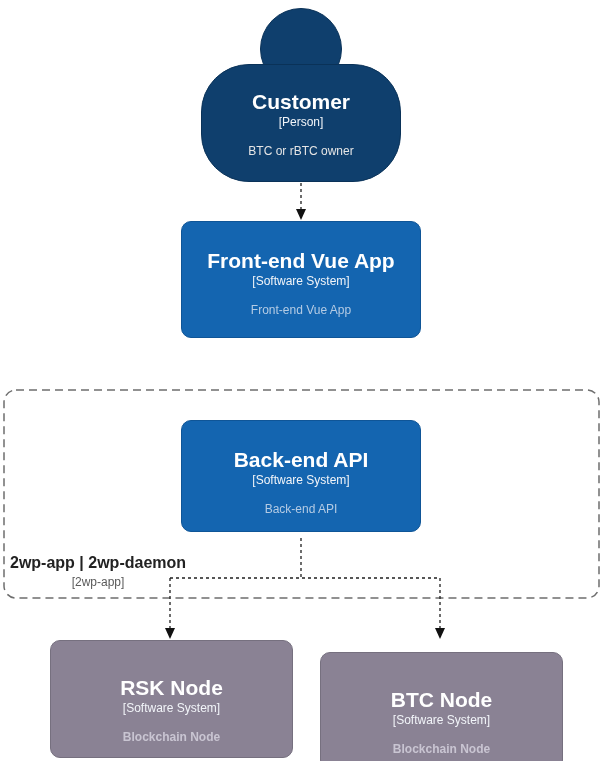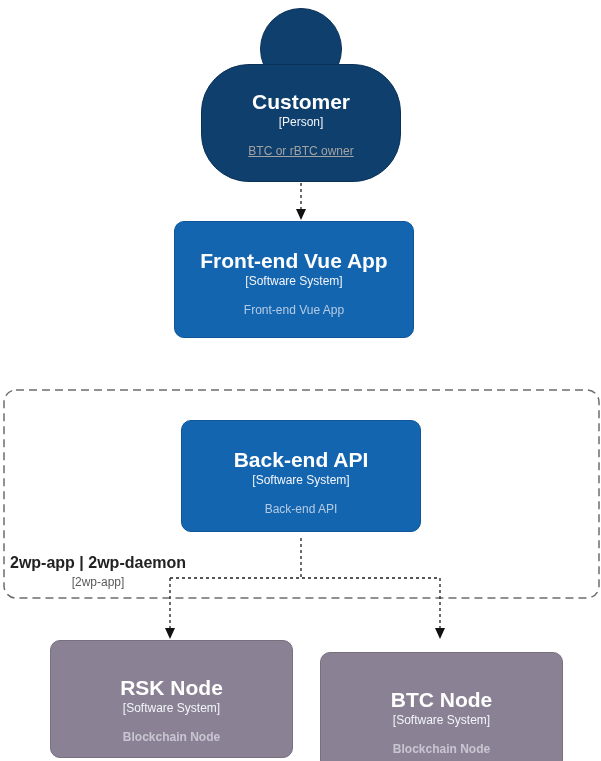--- a/index.html
+++ b/index.html
@@ -17,26 +17,26 @@
         box-sizing:border-box;text-align:center;color:#fff;}
   .node .title{font-size:21px;font-weight:bold;line-height:21px;}
   .node .meta{font-size:12px;line-height:16px;margin-top:2px;color:#f2f5f9;}
   .node .desc{font-size:12px;line-height:15px;margin-top:14px;}
 
   
   .person-head{position:absolute;left:260px;top:8px;width:82px;height:82px;border-radius:50%;
         background:var(--person-fill);border:1px solid var(--person-border);box-sizing:border-box;}
   .person-body{left:201px;top:64px;width:200px;height:118px;border-radius:48px;
         background:var(--person-fill);border:1px solid var(--person-border);padding-top:26px;z-index:2;}
-  .person-body .desc{color:#a3a3a3;text-decoration:underline;}
+  .person-body .desc{color:#e5e5e5;}
 
   
   .system{background:var(--system-fill);border:1px solid var(--system-border);border-radius:10px;padding-top:28px;}
   .system .desc{color:#b4cbe4;}
-  #node-frontend{left:174px;top:221px;width:240px;height:117px;}
+  #node-frontend{left:181px;top:221px;width:240px;height:117px;}
   #node-backend{left:181px;top:420px;width:240px;height:112px;}
 
   
   .graynode{background:var(--node-fill);border:1px solid var(--node-border);border-radius:10px;padding-top:36px;}
   .graynode .desc{color:#c9c5d2;font-weight:bold;}
   #node-rsk{left:50px;top:640px;width:243px;height:118px;}
   #node-btc{left:320px;top:652px;width:243px;height:118px;}
 
   
   .boundary-label{position:absolute;left:10px;top:553px;text-align:center;}

